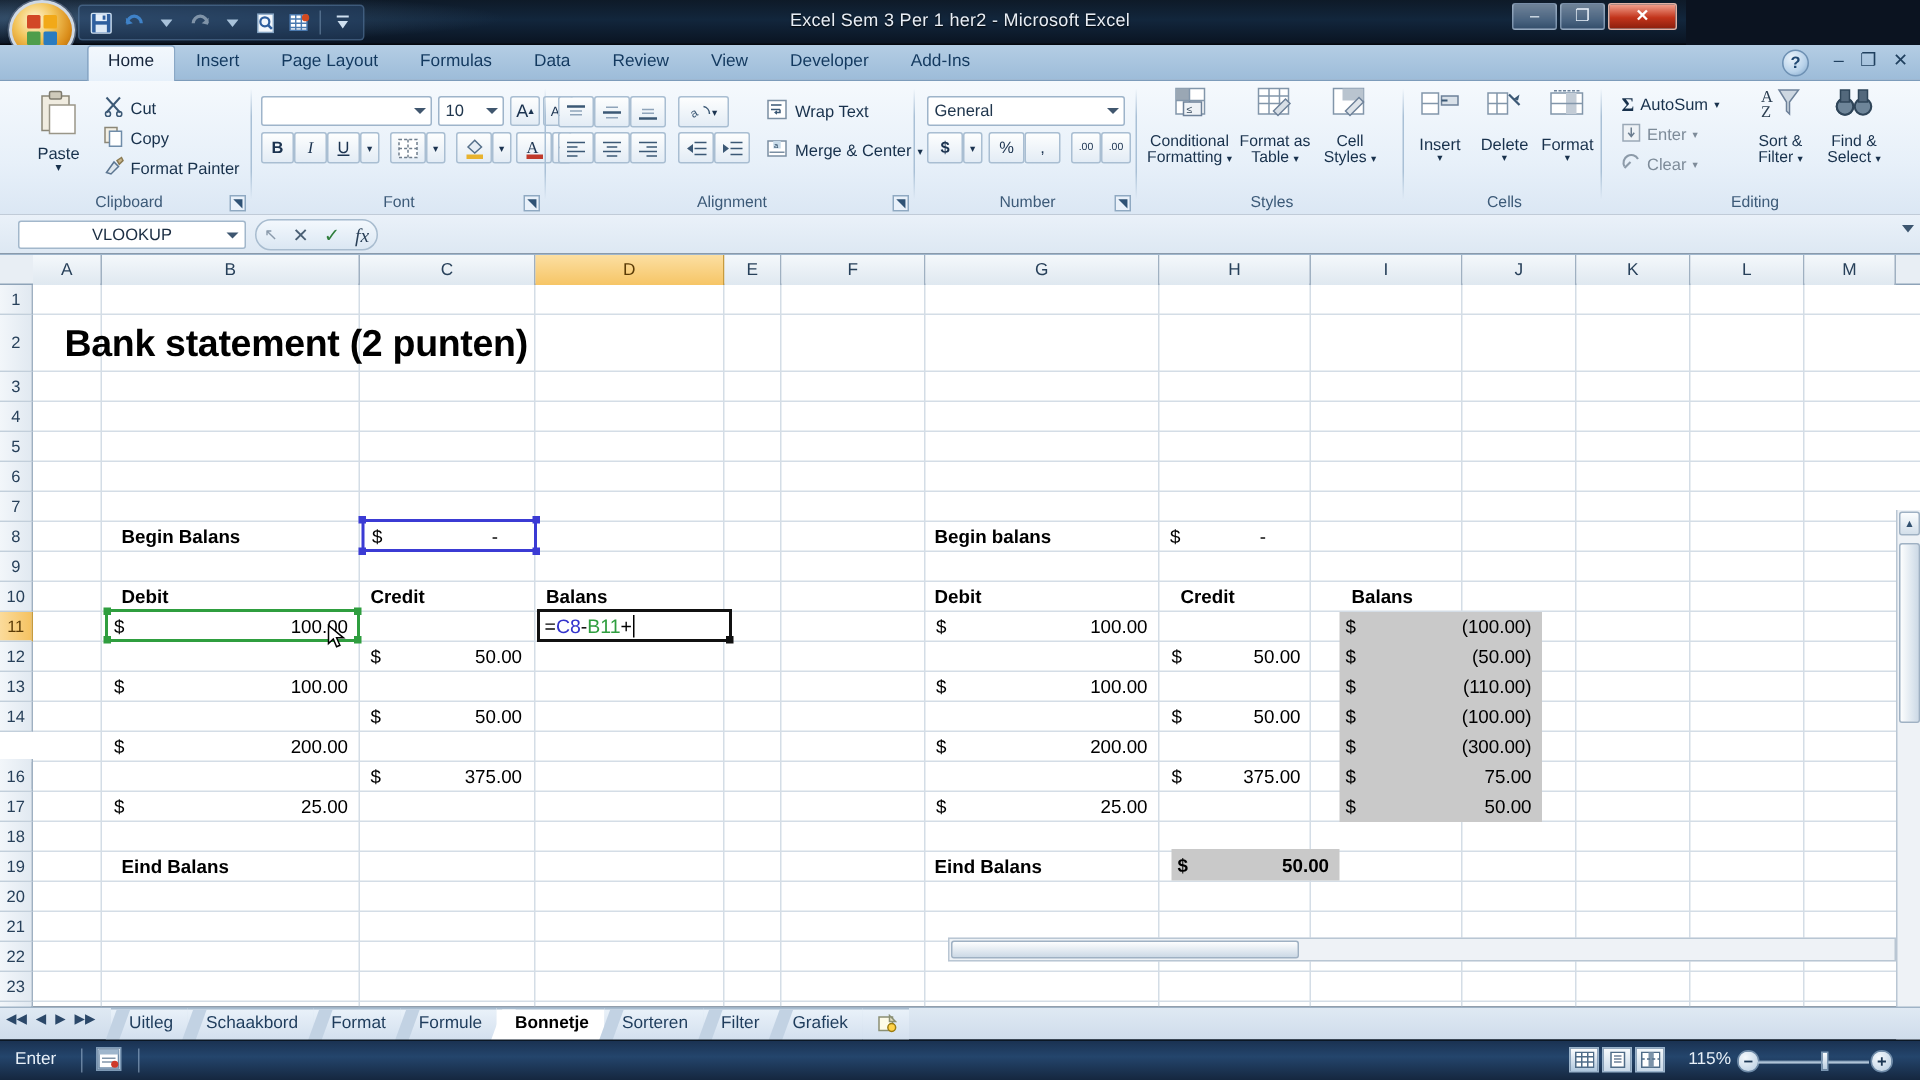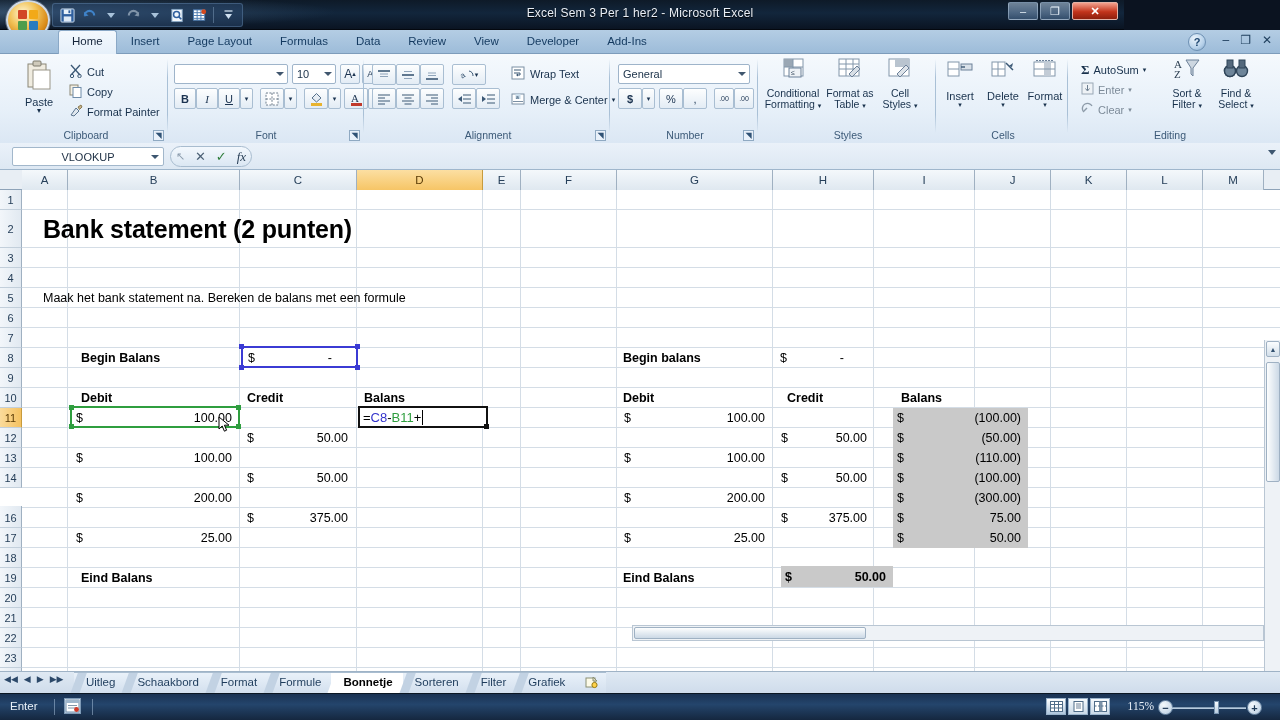--- a/index.html
+++ b/index.html
@@ -260,21 +260,21 @@
     border-top:1px solid #0b1724; }
   .stleft { position:absolute; left:10px; top:6px; color:#e9f1f9; font-size:11.5px; }
   .stmode-ico { position:absolute; left:64px; top:4px; width:17px; height:16px;
     background: linear-gradient(to bottom,#f8fbfe,#c6d6e6); border:1px solid #7e9ab6; }
   .stsep { position:absolute; top:5px; width:1px; height:16px; background:rgba(190,215,240,.45); }
   .views { position:absolute; right:170px; top:4px; display:flex; gap:2px; }
   .views .vw { width:20px; height:17px; border:1px solid #9ab3cb;
                background: linear-gradient(to bottom,#f6fafd,#c9d9e8); display:flex;
                align-items:center;justify-content:center; }
   .views .vw.active { background: linear-gradient(to bottom,#fff,#aec6dd); }
-  .zoompct { position:absolute; right:126px; top:6px; color:#e9f1f9; font-size:11.5px;font-family:Liberation Serif, serif; }
+  .zoompct { position:absolute; right:126px; top:6px; color:#e9f1f9; font-size:11.5px; }
   .zslider { position:absolute; right:18px; top:6px; width:104px; height:14px; }
   .zslider .line { position:absolute; left:14px; right:16px; top:7px; height:2px;
                    background: linear-gradient(to bottom,#6f8ba8,#cfdfee); }
   .zknob { position:absolute; left:56px; top:1px; width:5px; height:13px;
            background: linear-gradient(to bottom,#f7fbfe,#b9cde0); border:1px solid #7a96b2; }
   .zcirc { position:absolute; top:0; width:15px;height:15px; border-radius:50%;
            background: radial-gradient(circle at 35% 30%,#f4f9fd,#b6cbdf);
            border:1px solid #6e8aa7; color:#1c3754; font-size:11px; font-weight:bold;
            display:flex;align-items:center;justify-content:center; }
 </style>
@@ -862,21 +862,20 @@
       <div class="hline" style="top:377px;"></div>
       <div class="hline" style="top:397px;"></div>
       <div class="hline" style="top:417px;"></div>
       <div class="hline" style="top:437px;"></div>
       <div class="hline" style="top:457px;"></div>
       <div class="hline" style="top:477px;"></div>
 
       <div class="cell title-cell" style="left:18px; top:20px; width:500px; height:38px;">Bank statement (2 punten)</div>
 
 
-      <div class="cell" style="left:18px; top:98px; width:640px; height:20px;">Maak het bank statement na. Bereken de balans met een formule</div>
 
       <div class="cell b" style="left:56px; top:158px; width:150px; height:20px;">Begin Balans</div>
       <div class="acct" style="left:222px; top:158px; width:110px; height:20px;">
         <span class="sym">$</span>
         <span class="val" style="right:22px;">-</span>
       </div>
 
       <div class="cell b" style="left:56px;  top:198px; width:100px; height:20px;">Debit</div>
       <div class="cell b" style="left:222px; top:198px; width:100px; height:20px;">Credit</div>
       <div class="cell b" style="left:339px; top:198px; width:100px; height:20px;">Balans</div>

